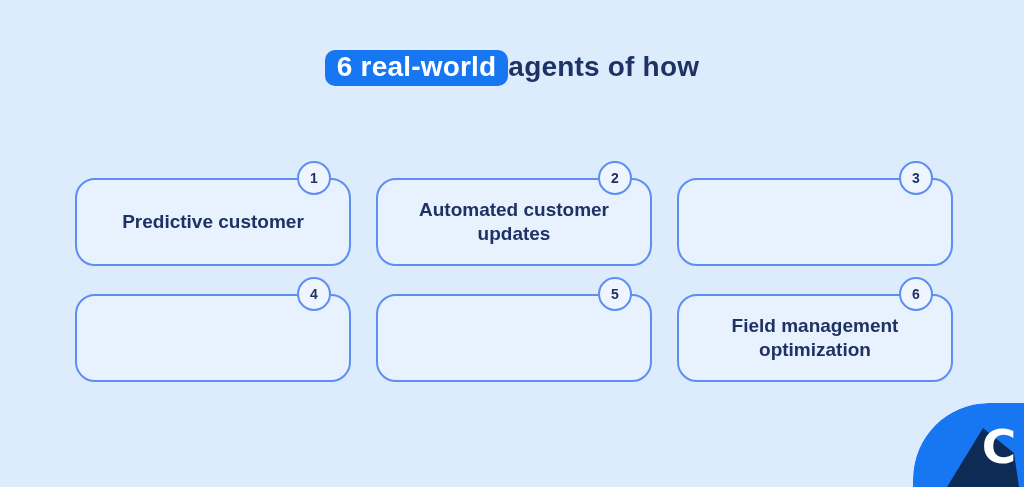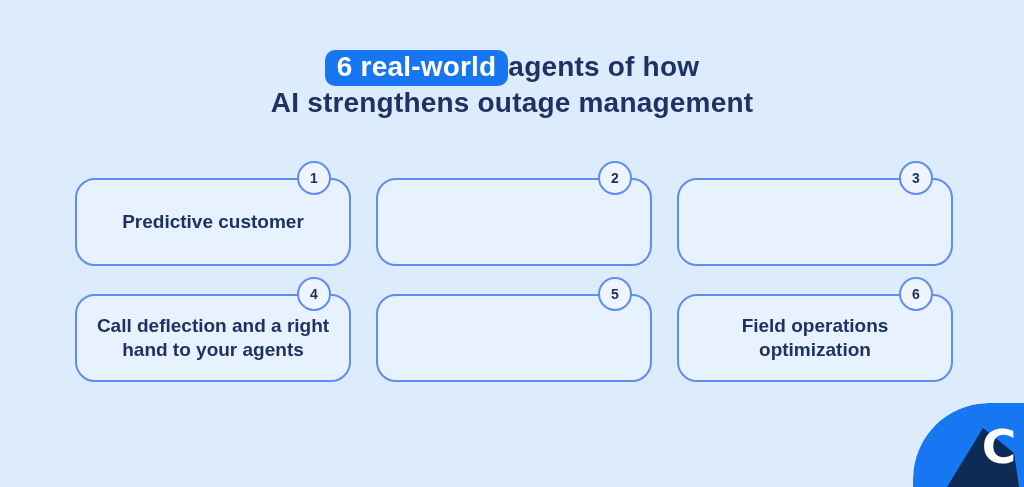--- a/index.html
+++ b/index.html
@@ -103,50 +103,49 @@
 </style>
 </head>
 <body>
 
 <div class="stage">
 
   <header class="title-block">
     <div class="title-line">
       <span class="pill">6 real-world</span><span>agents of how</span>
     </div>
-    <div class="title-line">AI strengthens outage management</div>
   </header>
 
   <section class="grid">
 
     <div class="card">
       <div class="badge">1</div>
       <div class="card-title">Predictive customer</div>
     </div>
 
     <div class="card">
       <div class="badge">2</div>
+      <div class="card-title">Automated customer updates</div>
     </div>
 
     <div class="card">
       <div class="badge">3</div>
     </div>
 
     <div class="card">
       <div class="badge">4</div>
-      <div class="card-title">Call deflection and a right hand to your agents</div>
     </div>
 
     <div class="card">
       <div class="badge">5</div>
     </div>
 
     <div class="card">
       <div class="badge">6</div>
-      <div class="card-title">Field operations optimization</div>
+      <div class="card-title">Field management optimization</div>
     </div>
 
   </section>
 
   <svg class="logo" viewBox="0 0 111 84" aria-hidden="true">
     <defs>
       <clipPath id="logo-clip">
         <path d="M111 0 H76 C34 0 0 34 0 76 V84 H111 Z"></path>
       </clipPath>
     </defs>

